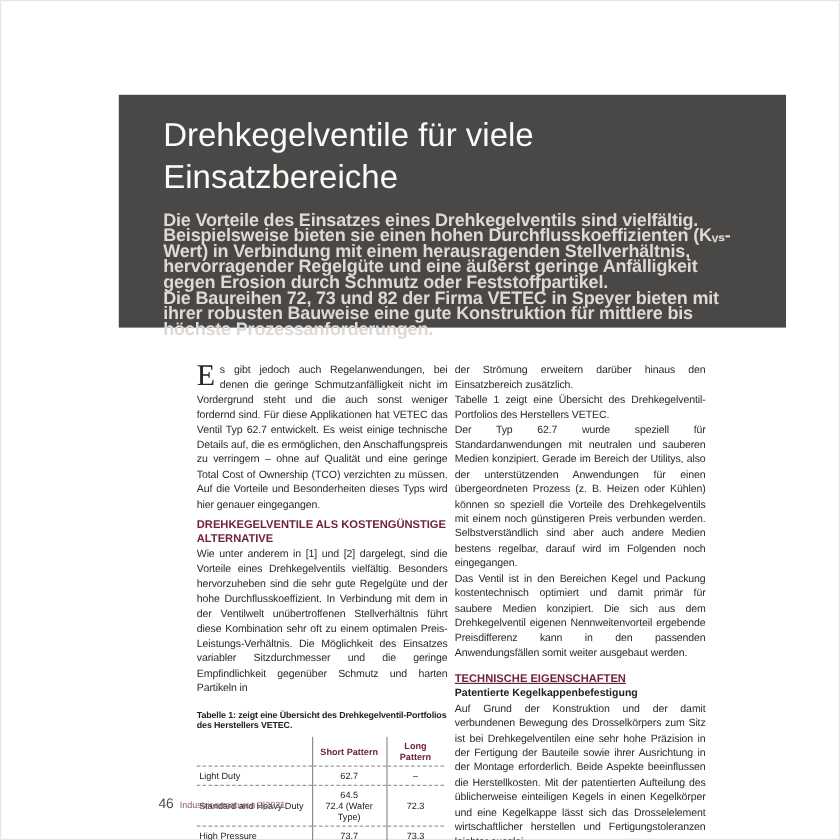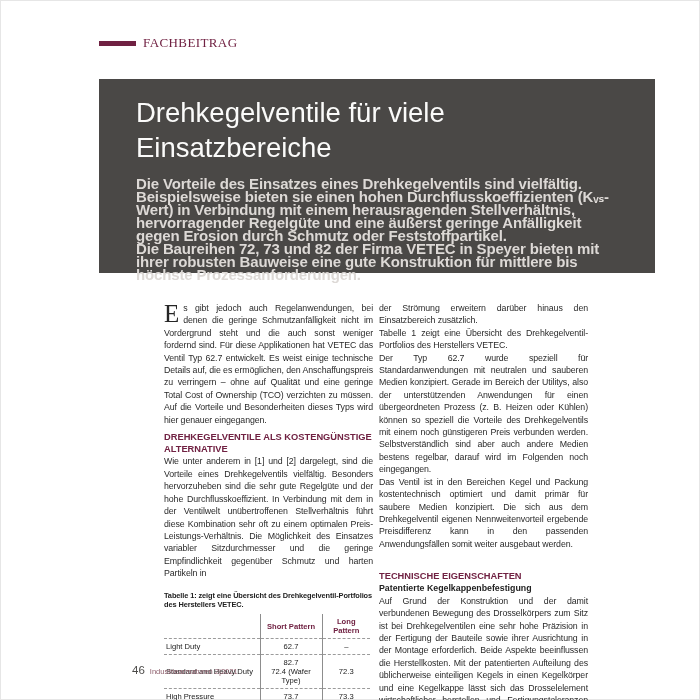--- a/index.html
+++ b/index.html
@@ -27,21 +27,21 @@
   .hero-abstract{margin-top:12px;color:#ddd9d6;font-size:15px;font-weight:bold;line-height:13px;letter-spacing:-.15px;}
   .hero-abstract p{margin:0;}
 
   
   .columns{position:absolute;top:301px;left:163px;width:424px;display:flex;gap:6px;}
   .col{width:209px;}
   .body{margin:0;font-size:8.8px;line-height:12.4px;color:var(--body-ink);text-align:justify;letter-spacing:-.1px;}
   .dropcap{float:left;font-family:"Liberation Serif","DejaVu Serif",serif;font-size:25px;line-height:22px;padding:1px 4px 0 0;color:#262626;}
   .col-heading{margin:5px 0 0;font-size:9.3px;font-weight:bold;color:var(--maroon);line-height:12.2px;letter-spacing:0;text-align:left;}
   .col-subheading{margin:0;font-size:8.8px;font-weight:bold;color:#222;line-height:12.4px;text-align:left;}
-  .heading-gap{margin-top:20px;}
+  .heading-gap{margin-top:9px;text-decoration:underline;}
 
   
   .caption{margin-top:11px;font-size:7.4px;font-weight:bold;line-height:9.8px;color:#222;letter-spacing:-.1px;}
   table.t1{margin-top:4px;border-collapse:collapse;font-size:7.6px;color:#222;width:206px;table-layout:fixed;}
   .t1 col.c-label{width:96px;}
   .t1 col.c-short{width:62px;}
   .t1 col.c-long{width:48px;}
   .t1 th,.t1 td{padding:3px 2px;vertical-align:middle;font-weight:normal;}
   .t1 .colhead{color:var(--maroon);font-weight:bold;text-align:center;}
   .t1 td.lbl{text-align:left;}
@@ -53,24 +53,20 @@
   
   .footer{position:absolute;top:663px;left:131px;display:flex;align-items:baseline;gap:5px;}
   .pagenum{font-size:11.5px;color:#4b4a48;}
   .journal{font-size:7.5px;color:#8c5c6a;}
 </style>
 </head>
 <body>
 
 <div class="page">
 
-  <div class="kicker">
-    <span class="kicker-bar"></span>
-    <span class="kicker-text">FACHBEITRAG</span>
-  </div>
 
   <div class="hero">
     <h1 class="hero-title">Drehkegelventile für viele Einsatzbereiche</h1>
     <div class="hero-abstract">
       <p>Die Vorteile des Einsatzes eines Drehkegelventils sind vielfältig. Beispielsweise bieten sie einen hohen Durchflusskoeffizienten (Kᵥₛ-Wert) in Verbindung mit einem herausragenden Stellverhältnis, hervorragender Regelgüte und eine äußerst geringe Anfälligkeit gegen Erosion durch Schmutz oder Feststoffpartikel.</p>
       <p>Die Baureihen 72, 73 und 82 der Firma VETEC in Speyer bieten mit ihrer robusten Bauweise eine gute Konstruktion für mittlere bis höchste Prozessanforderungen.</p>
     </div>
   </div>
 
   <div class="columns">
@@ -99,21 +95,21 @@
           <td class="lbl">Light Duty</td>
           <td class="val vline">
                 <span class="cell-line">62.7</span>
                 <span class="cell-line"></span>
               </td>
           <td class="val vline">–</td>
         </tr>
         <tr>
           <td class="lbl">Standard and Heavy Duty</td>
           <td class="val vline">
-                <span class="cell-line">82.7</span>
+                <span class="cell-line">64.5</span>
                 <span class="cell-line">72.4 (Wafer Type)</span>
               </td>
           <td class="val vline">72.3</td>
         </tr>
         <tr>
           <td class="lbl">High Pressure</td>
           <td class="val vline">
                 <span class="cell-line">73.7</span>
                 <span class="cell-line"></span>
               </td>

